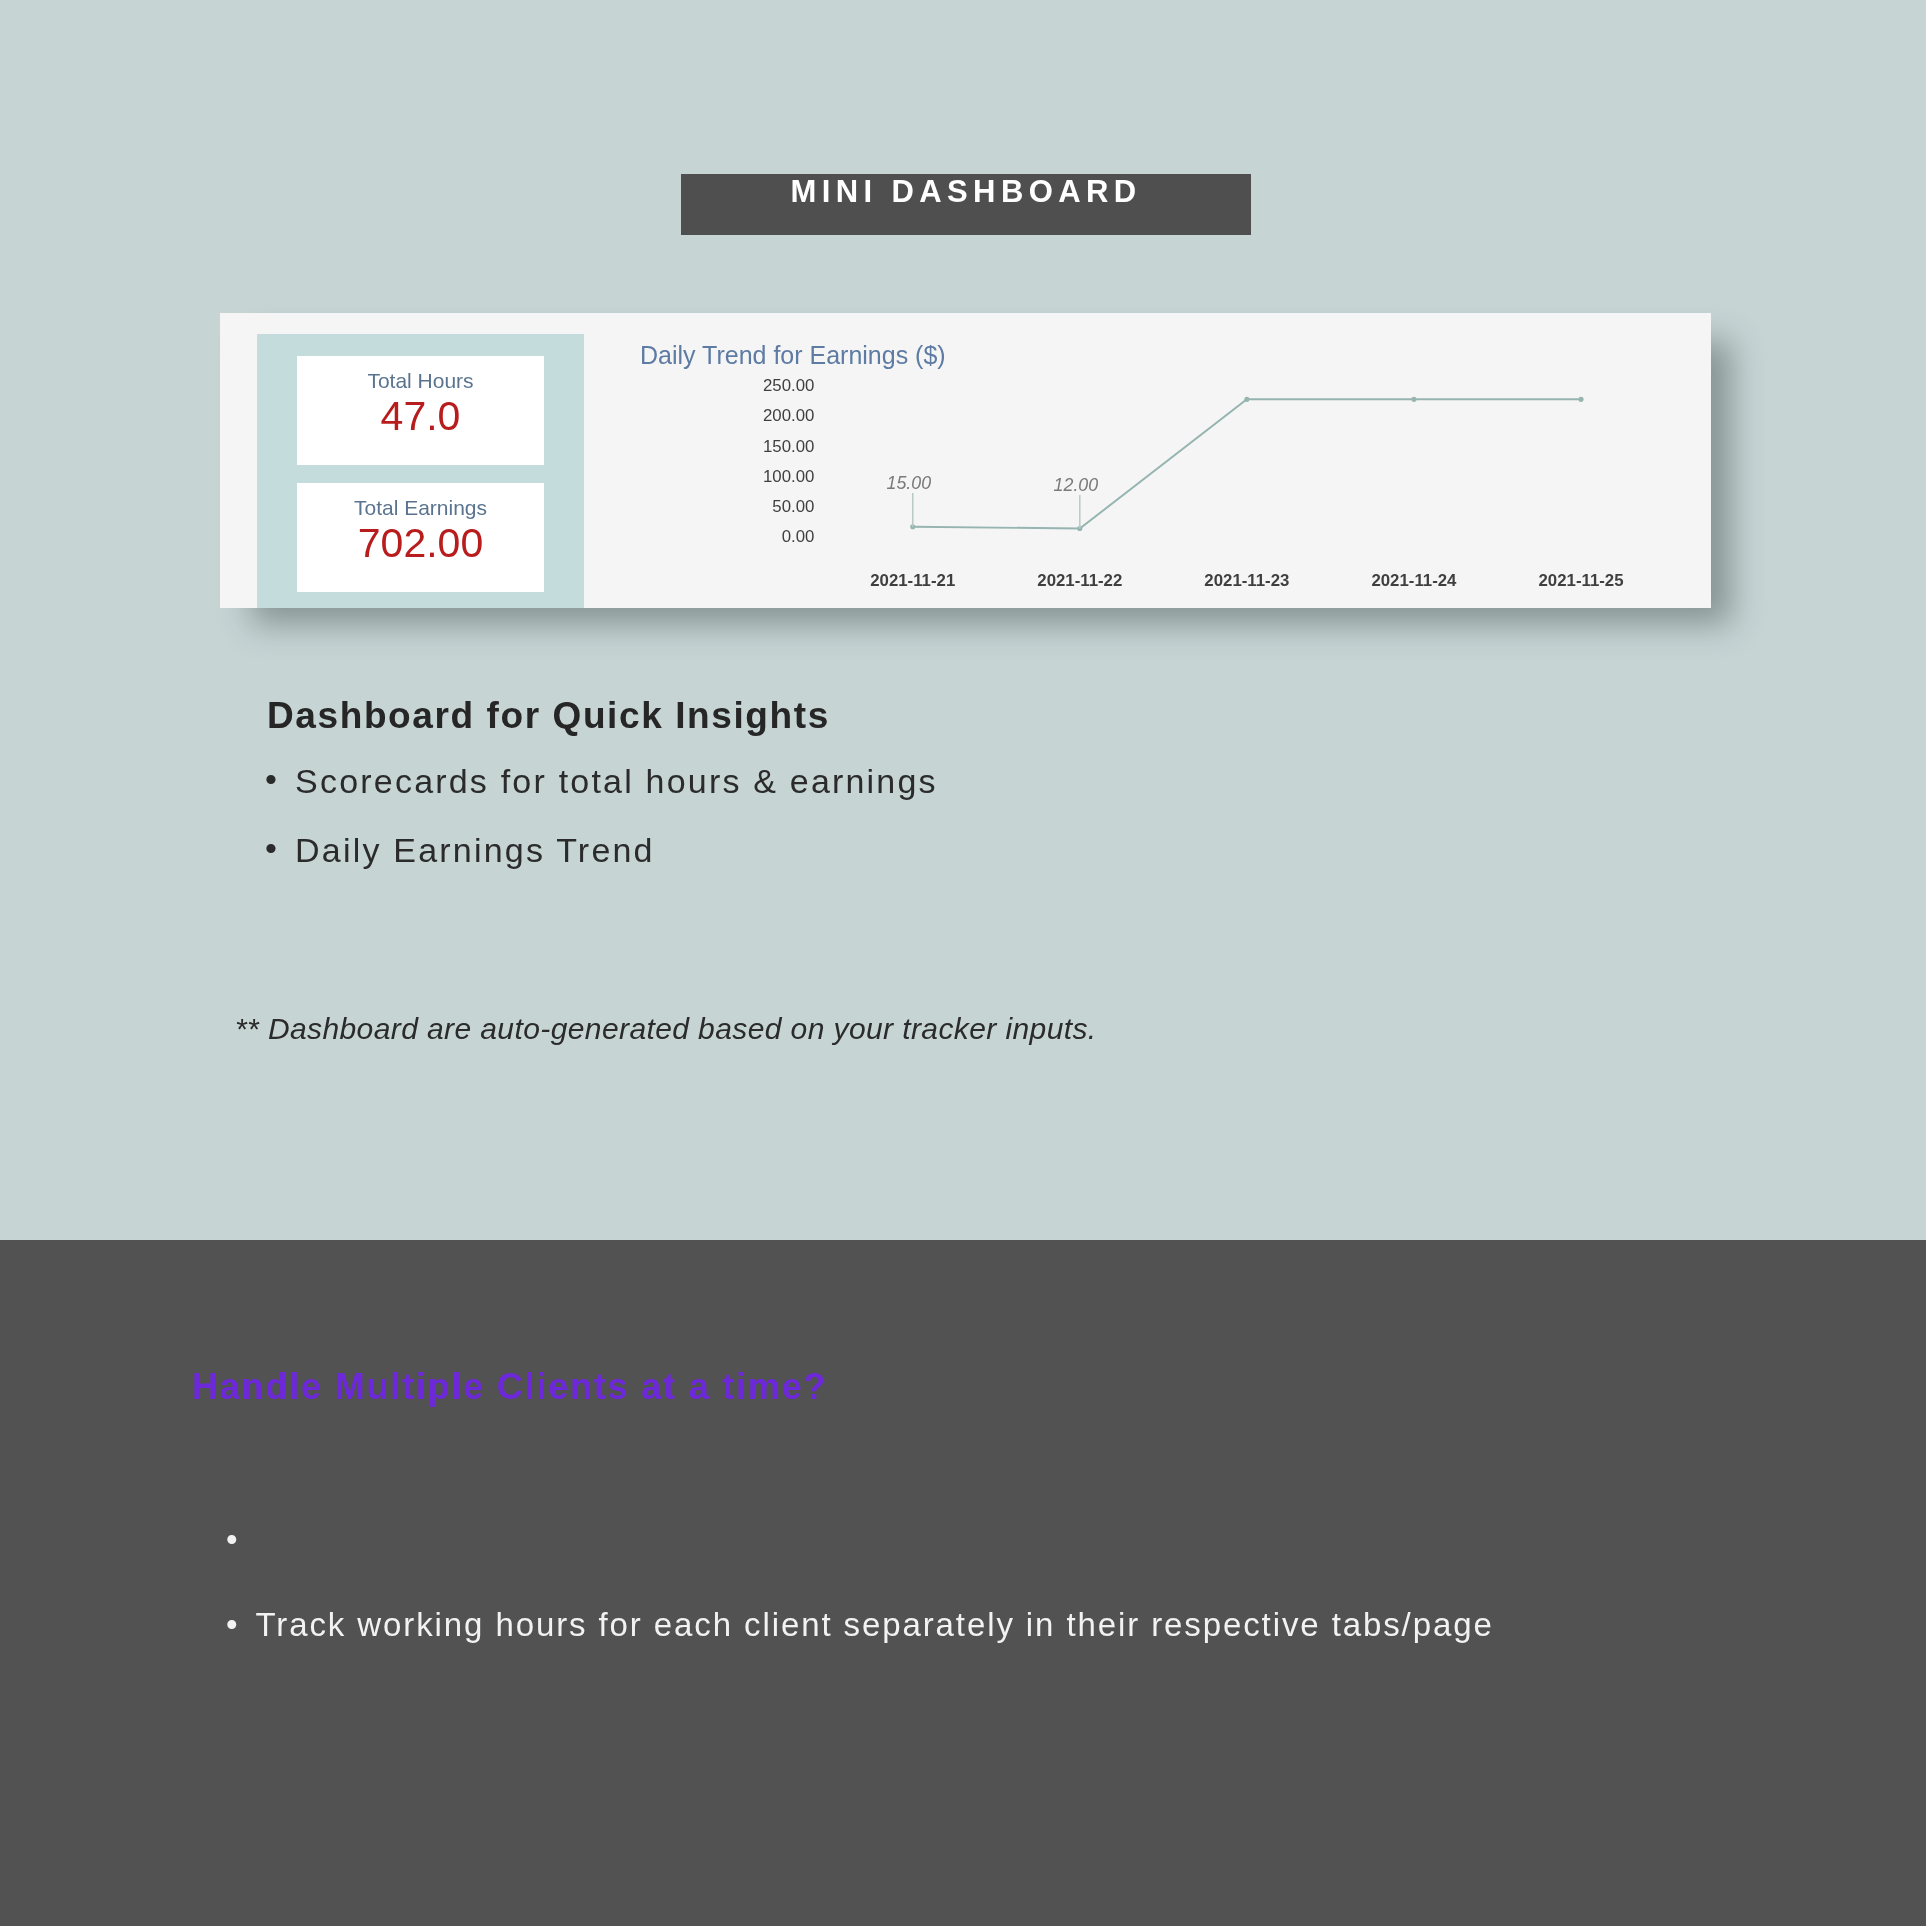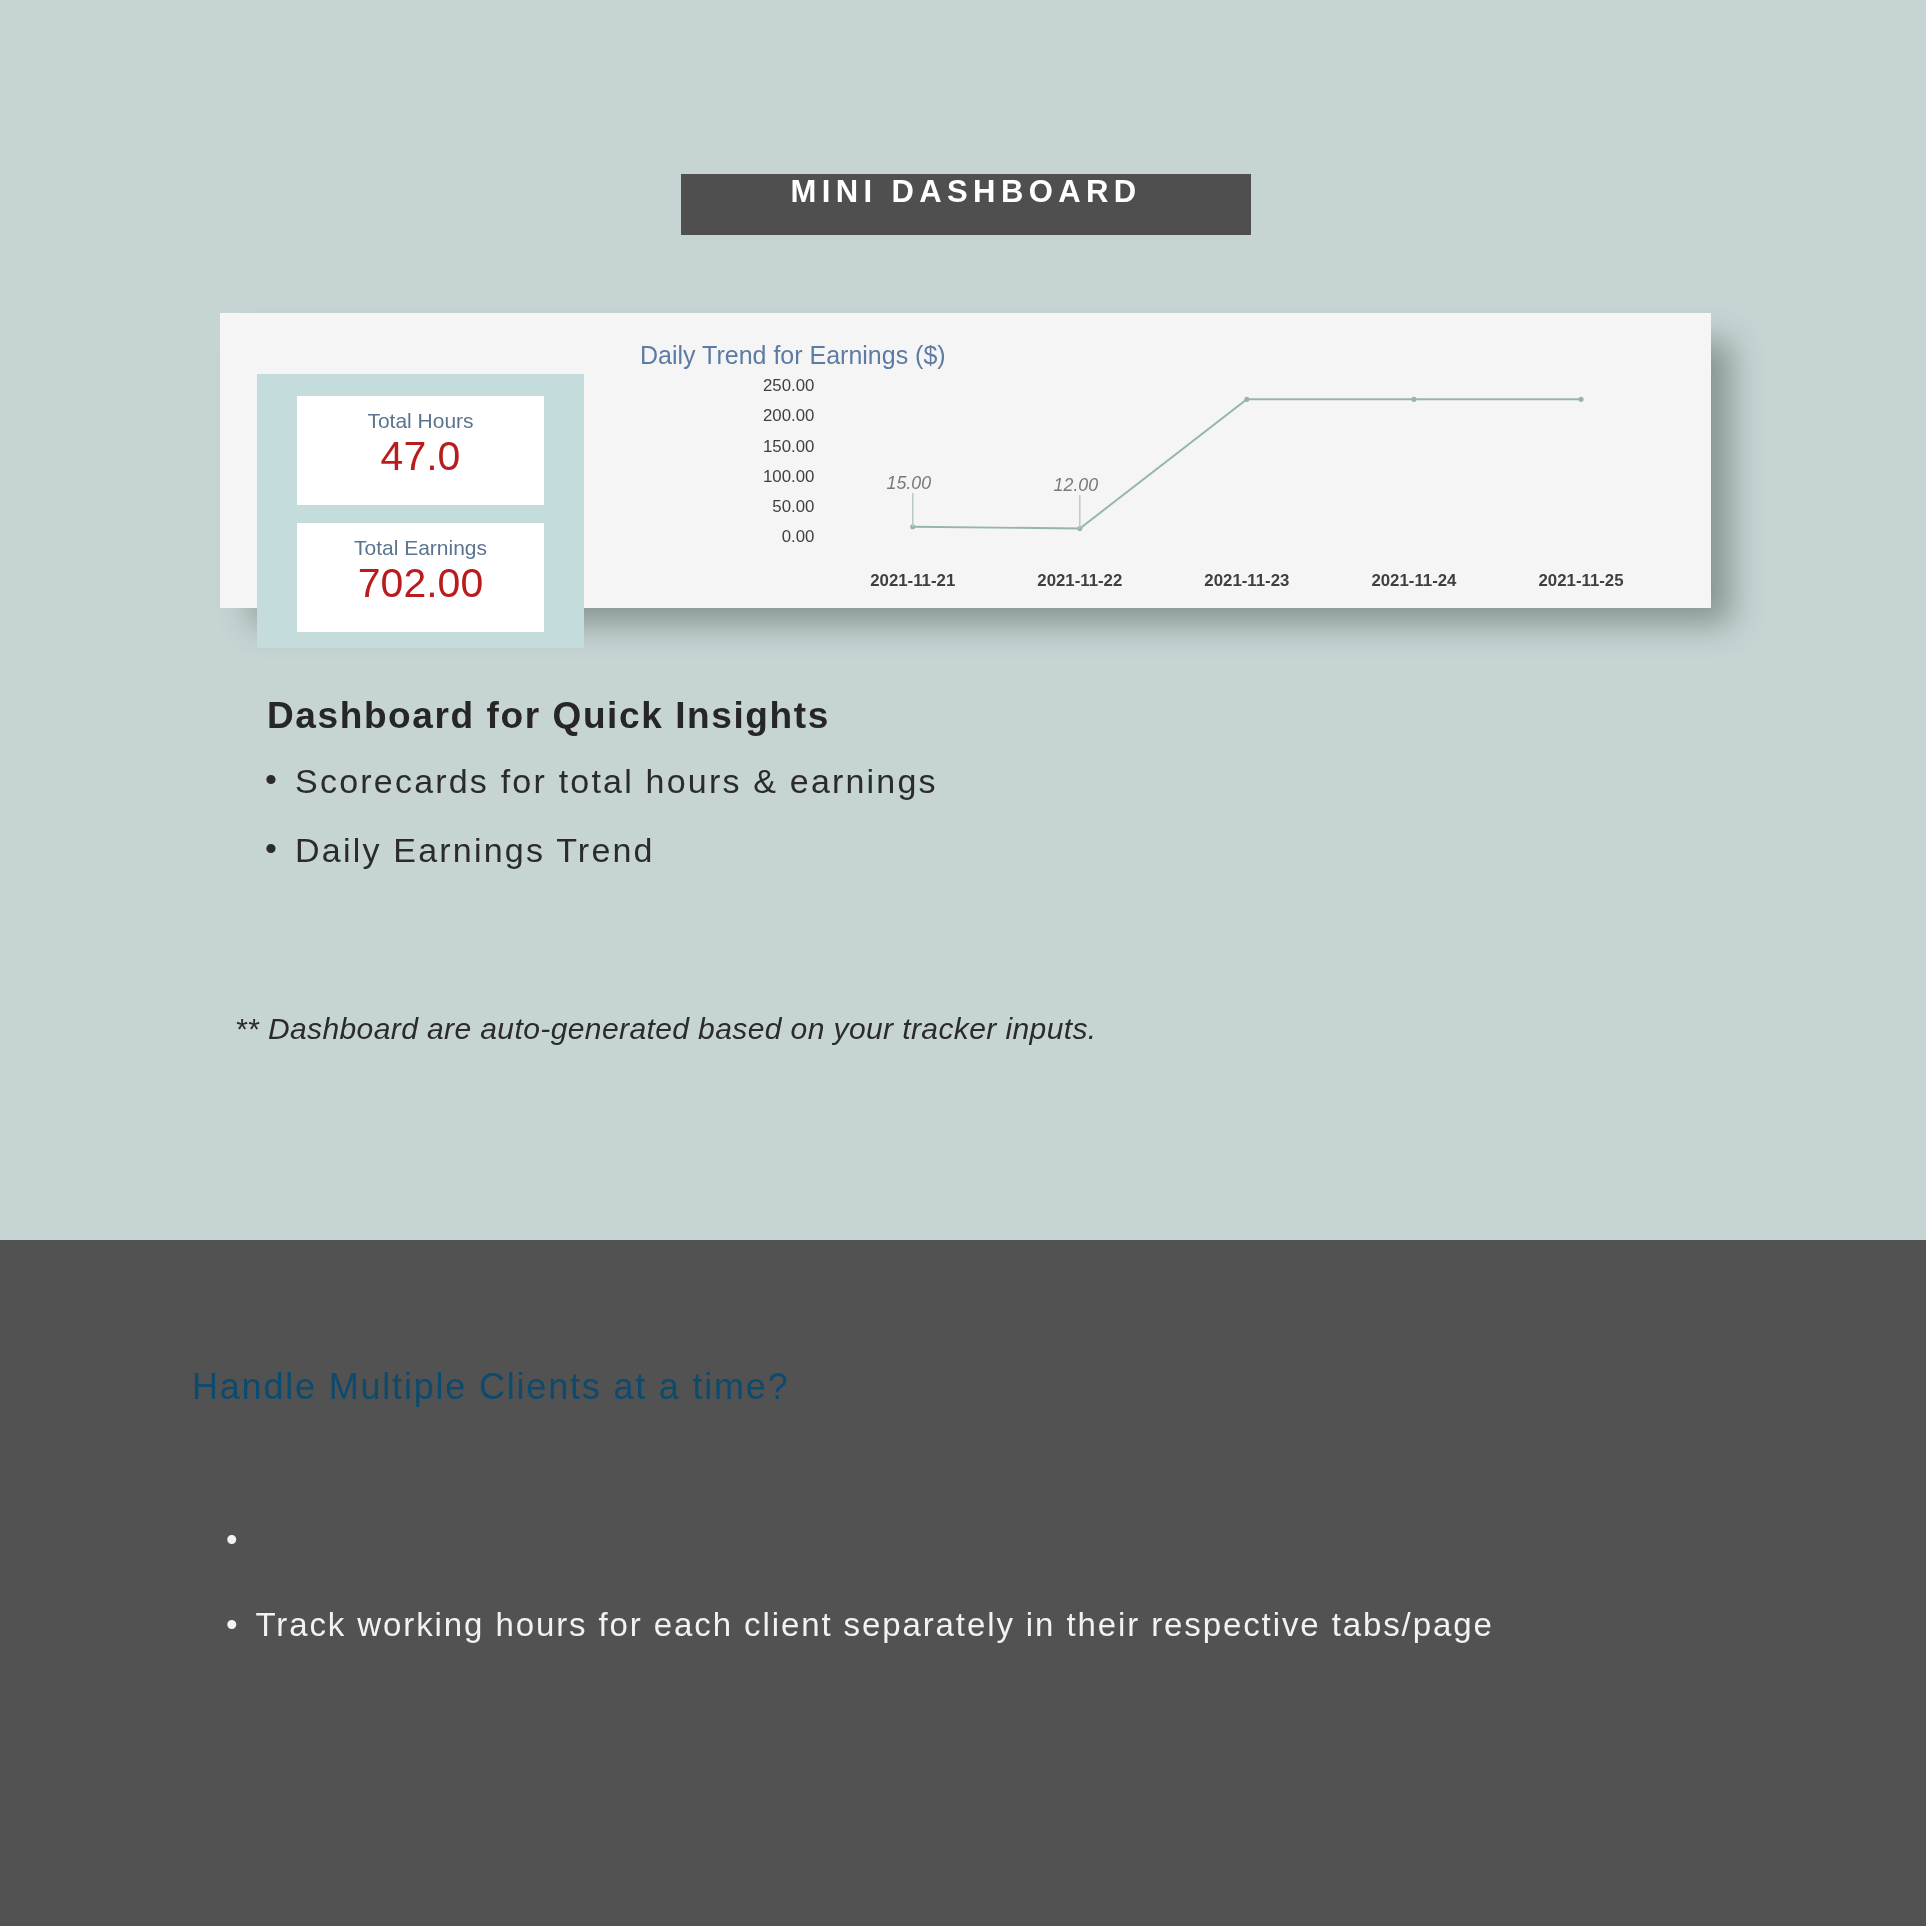--- a/index.html
+++ b/index.html
@@ -59,21 +59,20 @@
   }
   .scorecard-panel {
     position: absolute;
     left: 37px;
     top: 21px;
     width: 327px;
     height: 274px;
     background: #c5dcdc;
     box-sizing: border-box;
     padding: 22px 40px;
-    margin-top: 40px;
   }
   .scorecard {
     background: #ffffff;
     width: 100%;
     height: 109px;
     box-sizing: border-box;
     padding-top: 12px;
     text-align: center;
     margin-bottom: 18px;
   }
@@ -178,23 +177,23 @@
     left: 0;
     top: 1240px;
     width: 1927px;
     height: 687px;
     background: #525252;
   }
   .dark-heading {
     position: absolute;
     left: 192px;
     top: 1366px;
-    color: #0c4a6e;
+    color: #6d28d9;
     font-size: 36px;
-    font-weight: normal;
+    font-weight: bold;
     letter-spacing: 1.8px;
     font-family: "Liberation Sans", sans-serif;
   }
   .dark-list {
     position: absolute;
     left: 226px;
     top: 1510px;
     width: 1406px;
   }
   .dark-list-item {

